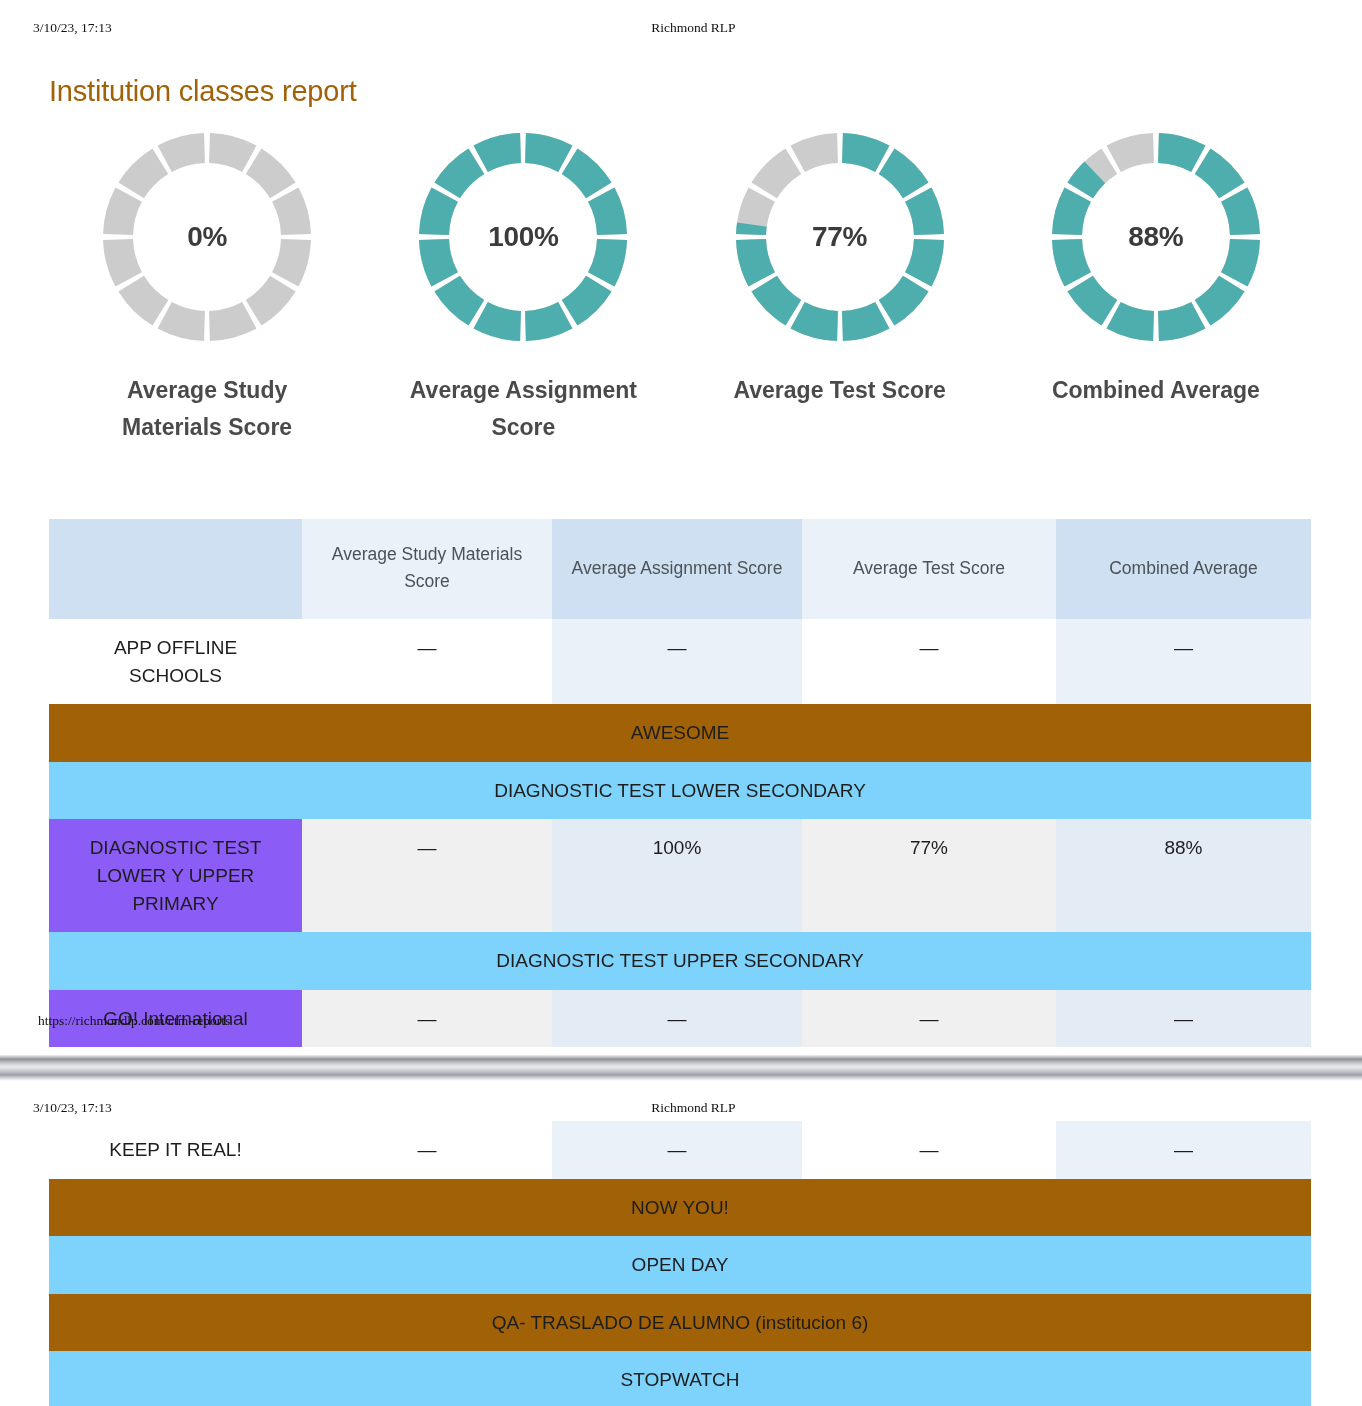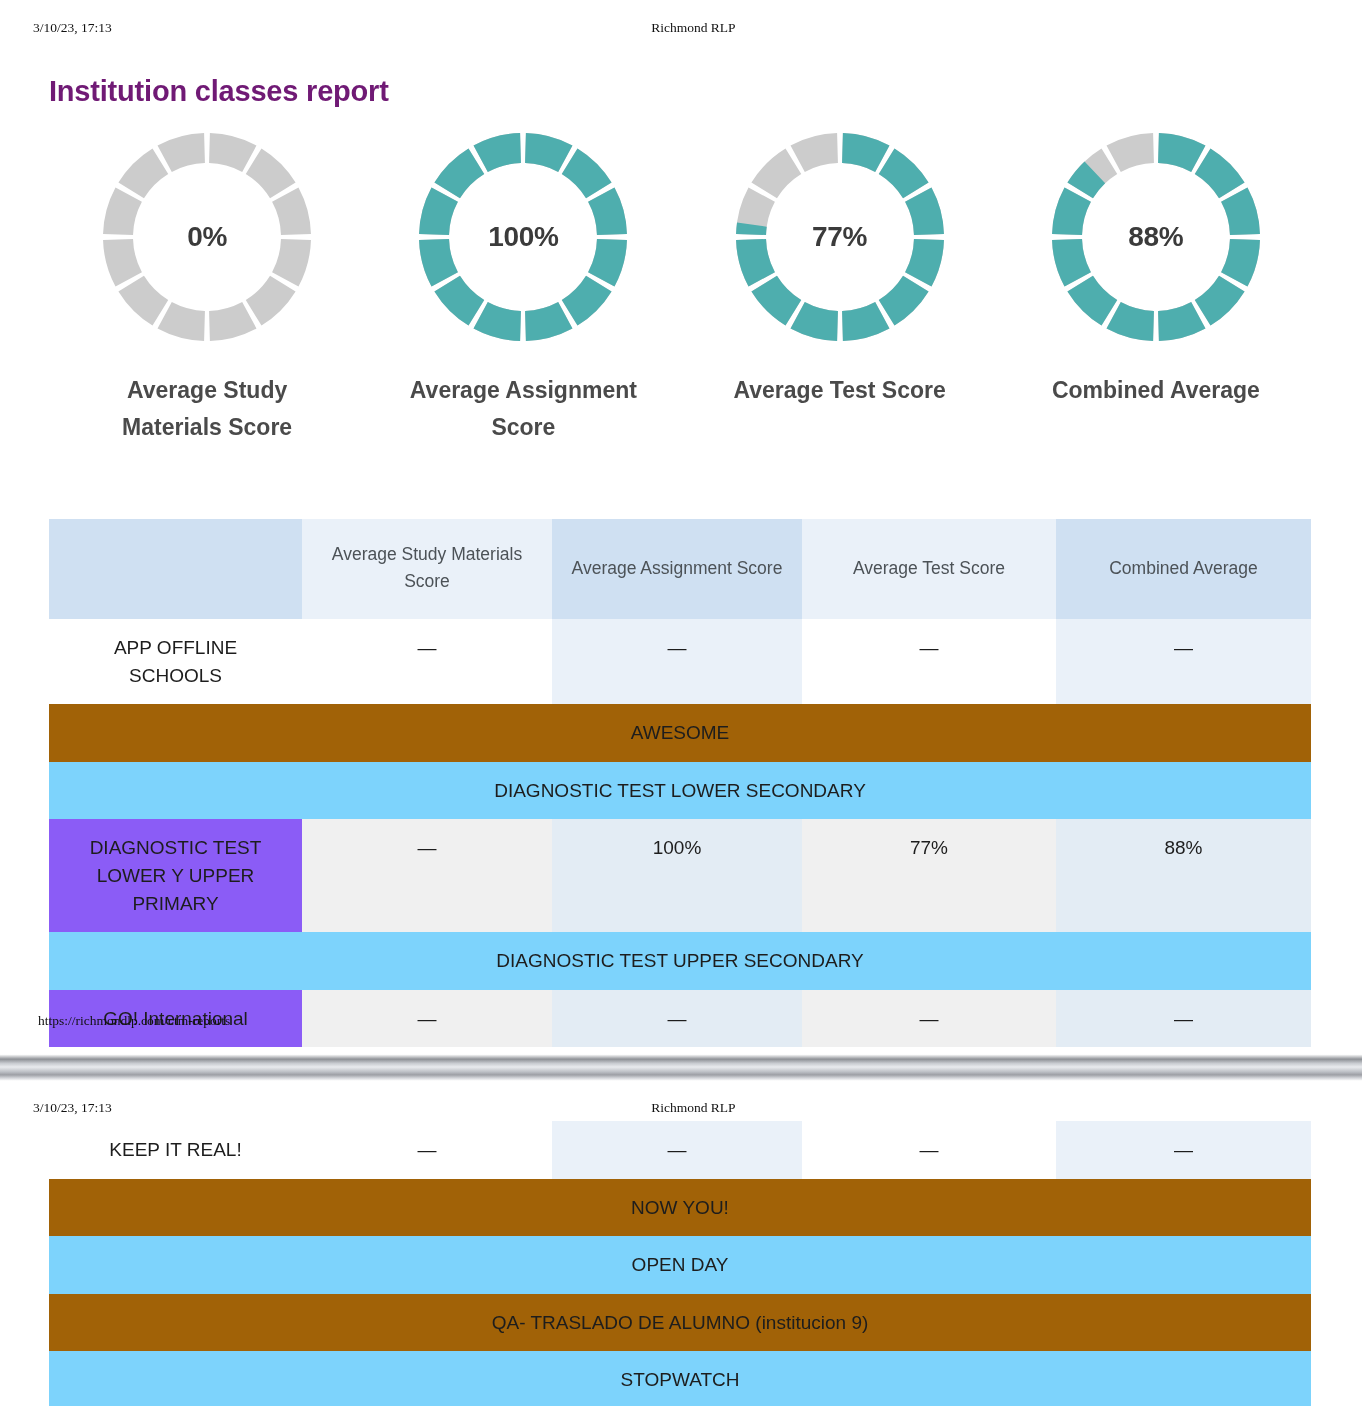--- a/index.html
+++ b/index.html
@@ -57,22 +57,22 @@
         #ffffff 96%,
         #ffffff 100%);
   }
 
   
   .report-title {
     position: absolute;
     left: 49px;
     top: 75px;
     font-size: 29px;
-    font-weight: bold;
-    color: #701a75;
+    font-weight: normal;
+    color: #a16207;
     letter-spacing: -0.2px;
   }
 
   
   .gauges {
     position: absolute;
     left: 49px;
     top: 133px;
     width: 1265px;
     display: flex;
@@ -379,19 +379,19 @@
         <td class="val k3"><span class="dash">—</span></td>
         <td class="val k4"><span class="dash">—</span></td>
       </tr>
       <tr class="r-shaded">
         <td class="name full" colspan="5">NOW YOU!</td>
       </tr>
       <tr class="r-plain">
         <td class="name full" colspan="5">OPEN DAY</td>
       </tr>
       <tr class="r-shaded">
-        <td class="name full" colspan="5">QA- TRASLADO DE ALUMNO (institucion 9)</td>
+        <td class="name full" colspan="5">QA- TRASLADO DE ALUMNO (institucion 6)</td>
       </tr>
       <tr class="r-plain">
         <td class="name full" colspan="5">STOPWATCH</td>
       </tr>
     </tbody>
 </table>
 
 </body></html>

